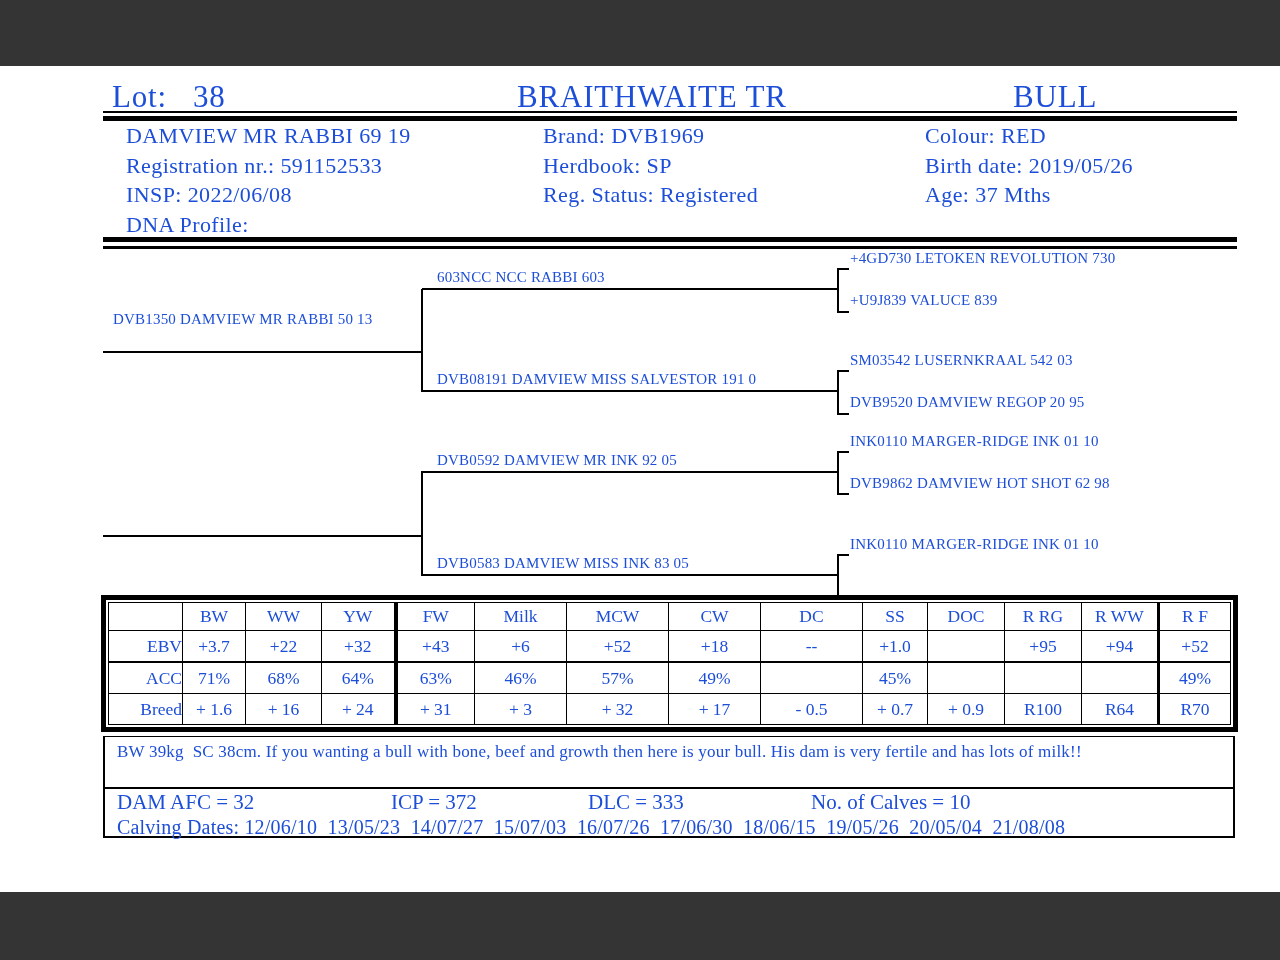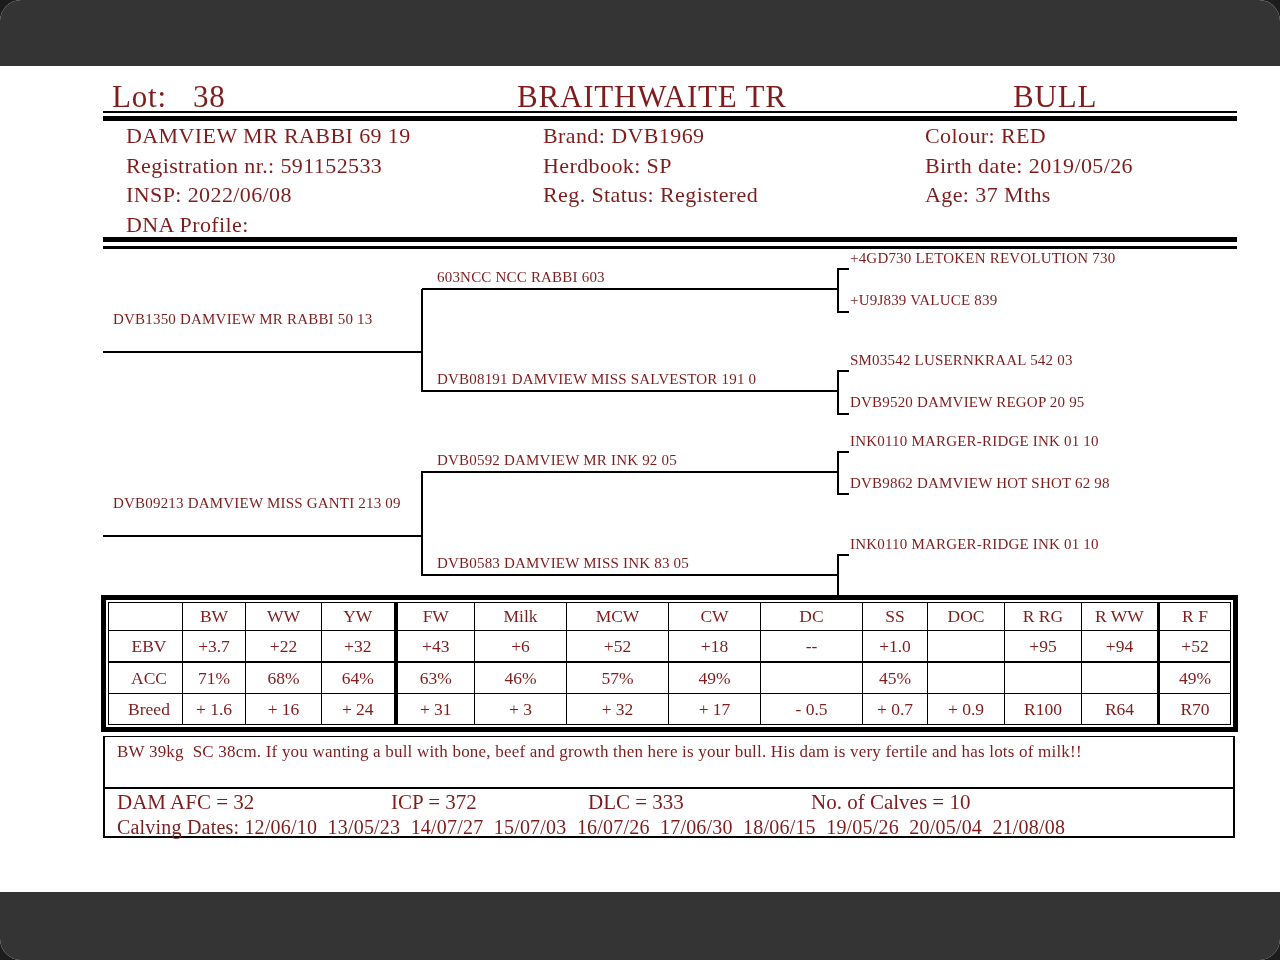--- a/index.html
+++ b/index.html
@@ -1,20 +1,19 @@
 <!DOCTYPE html>
 <html><head>
 <meta charset="utf-8">
 <style>
   html,body { margin:0; padding:0; background:#1c1c1c; }
   .page {
     position:relative; width:1280px; height:960px; overflow:hidden;
-    background:#ffffff; color:#7f1d1d;
+    background:#ffffff; color:#1d4ed8;
     font-family:"Liberation Serif","DejaVu Serif",serif;
-    border-radius:21px;
   }
   .abs { position:absolute; }
   .bar { position:absolute; left:0; width:1280px; background:#343434; }
   .hline, .vline { position:absolute; background:#000; }
 
   
   .h1 { font-size:31px; letter-spacing:0.8px; white-space:nowrap; }
   .lotnum { margin-left:26px; }
 
   
@@ -23,21 +22,21 @@
   
   .ped { position:absolute; font-size:15px; letter-spacing:0.2px; white-space:nowrap; }
   .ped-parent { white-space:normal; width:305px; line-height:21px; }
 
   
   .tblwrap { position:absolute; left:101px; top:595px; border:5px solid #000; padding:2px; background:#fff; }
   table.ebv { border-collapse:collapse; table-layout:fixed; width:1122px; font-size:17.5px; }
   .ebv th, .ebv td { border:1px solid #000; text-align:center; font-weight:normal; padding:0; overflow:hidden; }
   .ebv th { height:27px; }
   .ebv td { height:30px; }
-  .ebv .rowlabel { text-align:center; padding-left:7px; }
+  .ebv .rowlabel { text-align:right; padding-left:7px; }
   .ebv tr > *:nth-child(4) { border-right-width:4px; }
   .ebv tr > *:nth-child(13) { border-right-width:3px; }
   .ebv tbody tr:first-child > * { border-bottom-width:2.5px; }
 
   
   .cbox { position:absolute; left:103px; top:736px; width:1132px; height:102px;
           border:2px solid #000; border-top-width:1px; box-sizing:border-box; }
   .cmt { position:absolute; left:12px; top:2px; width:1108px; font-size:17px;
          line-height:26px; letter-spacing:0.2px; white-space:pre-wrap; }
   .stat { position:absolute; top:53px; font-size:21px; white-space:nowrap; }
@@ -77,21 +76,20 @@
     <div>Age: 37 Mths</div>
   </div>
 
   <div class="hline" style="left:103px; top:237px; width:1134px; height:5px;"></div>
   <div class="hline" style="left:103px; top:246px; width:1134px; height:3px;"></div>
 
   <div class="ped ped-parent" style="left:113px; top:309px;">DVB1350 DAMVIEW MR RABBI 50 13</div>
   <div class="hline" style="left:103px; top:351px; width:319px; height:2px;"></div>
   <div class="vline" style="left:421px; top:289px; width:2px; height:103px;"></div>
 
-  <div class="ped ped-parent" style="left:113px; top:493px;">DVB09213 DAMVIEW MISS GANTI 213 09</div>
   <div class="hline" style="left:103px; top:535px; width:319px; height:2px;"></div>
   <div class="vline" style="left:421px; top:471px; width:2px; height:105px;"></div>
 
   <div class="ped" style="left:437px; top:269px;">603NCC NCC RABBI 603</div>
   <div class="hline" style="left:422px; top:288px; width:416px; height:2px;"></div>
   <div class="ped" style="left:437px; top:371px;text-align:center;">DVB08191 DAMVIEW MISS SALVESTOR 191 0</div>
   <div class="hline" style="left:422px; top:390px; width:416px; height:2px;"></div>
   <div class="ped" style="left:437px; top:452px;">DVB0592 DAMVIEW MR INK 92 05</div>
   <div class="hline" style="left:422px; top:471px; width:416px; height:2px;"></div>
   <div class="ped" style="left:437px; top:555px;">DVB0583 DAMVIEW MISS INK 83 05</div>

